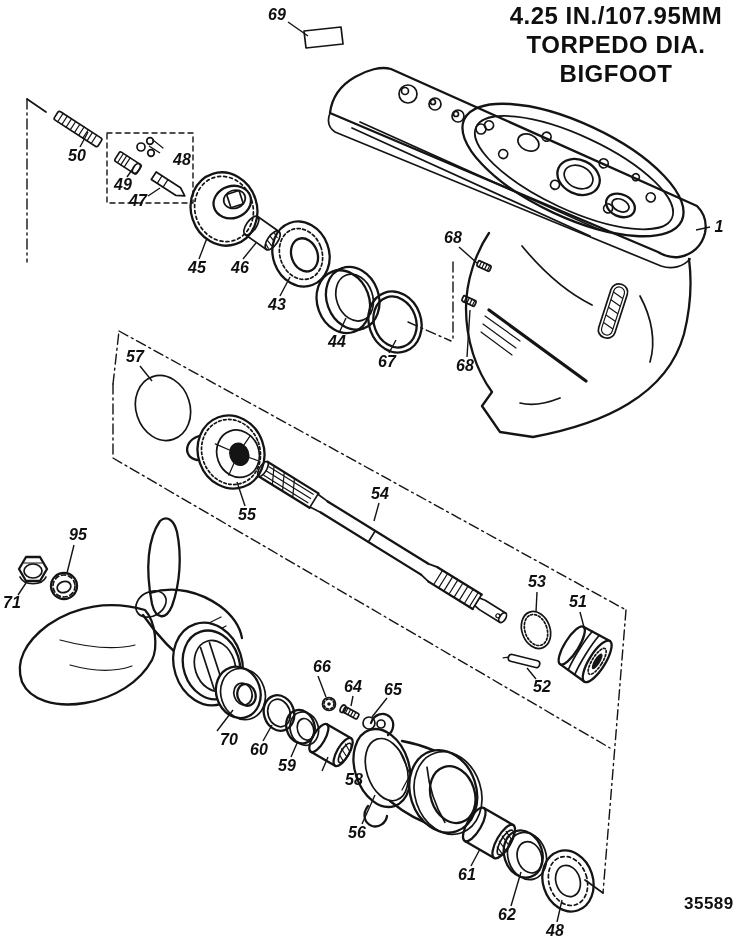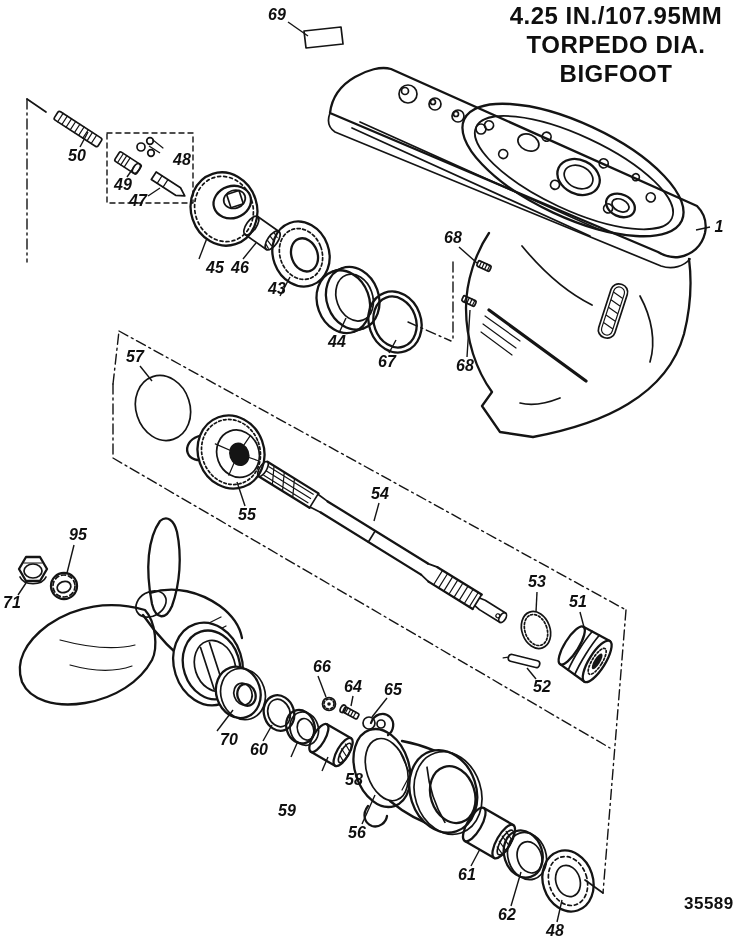--- a/index.html
+++ b/index.html
@@ -362,39 +362,39 @@
     <div>BIGFOOT</div>
   </div>
 
   <div class="dwg-number">35589</div>
 
 <div class="callout" style="left: 277px; top: 15px;">69</div>
     <div class="callout" style="left: 77px; top: 156px;">50</div>
     <div class="callout" style="left: 168px; top: 160px; margin-left: 14px;">48</div>
     <div class="callout" style="left: 123px; top: 185px;">49</div>
     <div class="callout" style="left: 138px; top: 201px;">47</div>
-    <div class="callout" style="left: 197px; top: 268px; margin-left: 18px;">45</div>
+    <div class="callout" style="left: 197px; top: 268px;">45</div>
     <div class="callout" style="left: 240px; top: 268px;">46</div>
-    <div class="callout" style="left: 277px; top: 289px;">43</div>
+    <div class="callout" style="left: 277px; top: 305px;">43</div>
     <div class="callout" style="left: 337px; top: 342px;">44</div>
     <div class="callout" style="left: 387px; top: 362px;">67</div>
     <div class="callout" style="left: 453px; top: 238px;">68</div>
     <div class="callout" style="left: 465px; top: 366px;">68</div>
     <div class="callout" style="left: 719px; top: 227px;">1</div>
     <div class="callout" style="left: 135px; top: 357px;">57</div>
     <div class="callout" style="left: 247px; top: 515px;">55</div>
     <div class="callout" style="left: 380px; top: 494px;">54</div>
     <div class="callout" style="left: 537px; top: 582px;">53</div>
     <div class="callout" style="left: 578px; top: 602px;">51</div>
     <div class="callout" style="left: 542px; top: 687px;">52</div>
     <div class="callout" style="left: 78px; top: 535px;">95</div>
     <div class="callout" style="left: 12px; top: 603px;">71</div>
     <div class="callout" style="left: 212px; top: 740px; margin-left: 17px;">70</div>
     <div class="callout" style="left: 259px; top: 750px;">60</div>
-    <div class="callout" style="left: 287px; top: 766px; margin-top: 45px;">59</div>
+    <div class="callout" style="left: 287px; top: 766px;">59</div>
     <div class="callout" style="left: 318px; top: 780px; margin-left: 36px;">58</div>
     <div class="callout" style="left: 314px; top: 667px; margin-left: 8px;">66</div>
     <div class="callout" style="left: 353px; top: 687px;">64</div>
     <div class="callout" style="left: 393px; top: 690px;">65</div>
     <div class="callout" style="left: 357px; top: 833px;">56</div>
     <div class="callout" style="left: 467px; top: 875px;">61</div>
     <div class="callout" style="left: 507px; top: 915px;">62</div>
     <div class="callout" style="left: 555px; top: 931px;">48</div>
   </div>
 

